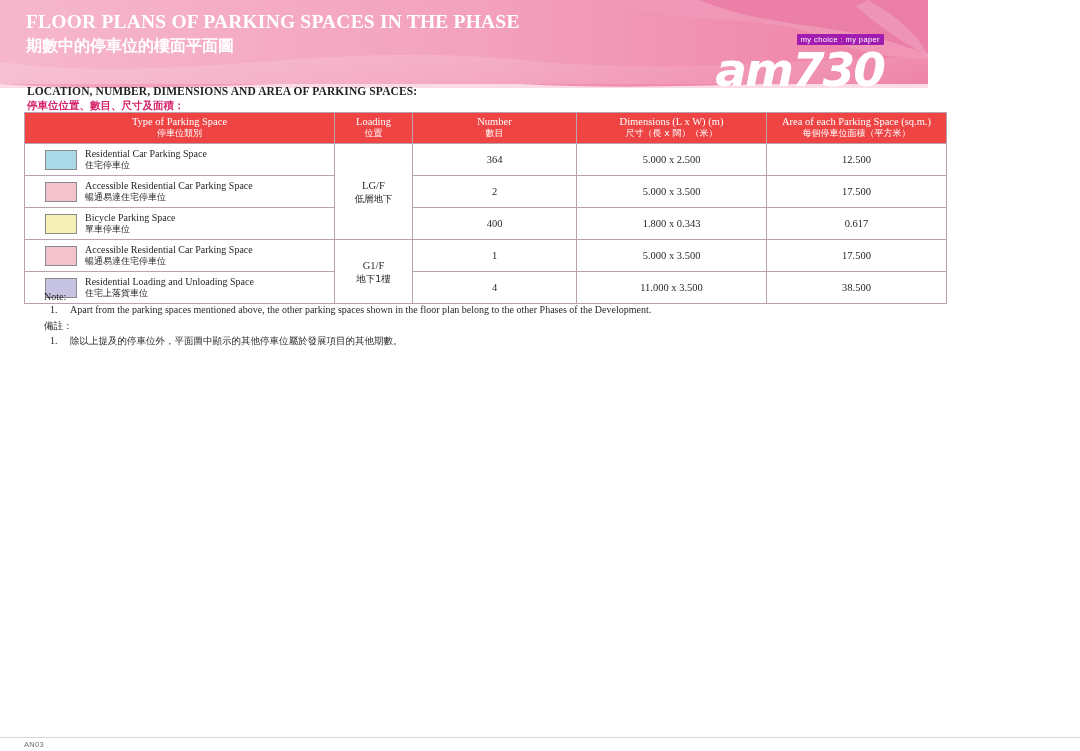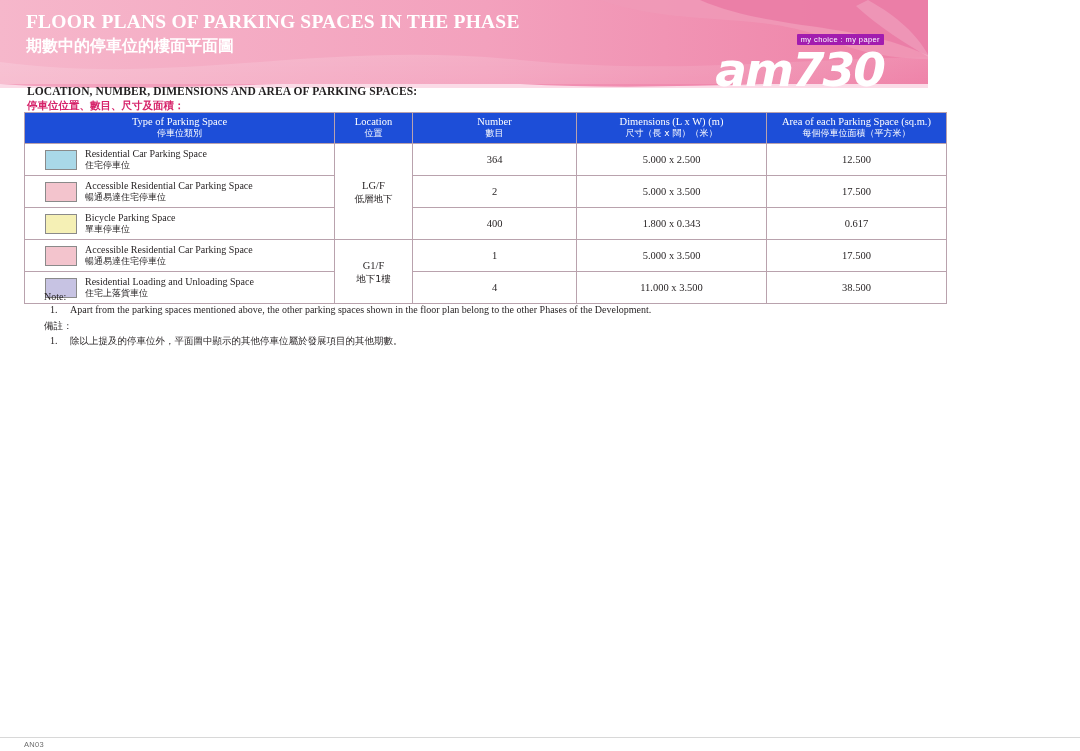--- a/index.html
+++ b/index.html
@@ -114,21 +114,21 @@
   table.parking {
     border-collapse: collapse;
     width: 922px;
     table-layout: fixed;
   }
   table.parking th, table.parking td {
     border: 1px solid #b9a2ad;
     vertical-align: middle;
   }
   table.parking thead th {
-    background: #1d4ed8;
+    background: #ef4444;
     color: #ffffff;
     font-weight: normal;
     padding: 3px 2px 4px 2px;
     text-align: center;
   }
   .th-en {
     font-family: "Liberation Serif", serif;
     font-size: 10.5px;
     line-height: 12px;
     display: block;
@@ -315,21 +315,21 @@
       <col style="width:190px">
       <col style="width:180px">
     </colgroup>
     <thead>
       <tr>
         <th>
           <span class="th-en">Type of Parking Space</span>
           <span class="th-zh">停車位類別</span>
         </th>
         <th>
-          <span class="th-en">Location</span>
+          <span class="th-en">Loading</span>
           <span class="th-zh">位置</span>
         </th>
         <th>
           <span class="th-en">Number</span>
           <span class="th-zh">數目</span>
         </th>
         <th>
           <span class="th-en">Dimensions (L x W) (m)</span>
           <span class="th-zh">尺寸（長 x 闊）（米）</span>
         </th>

